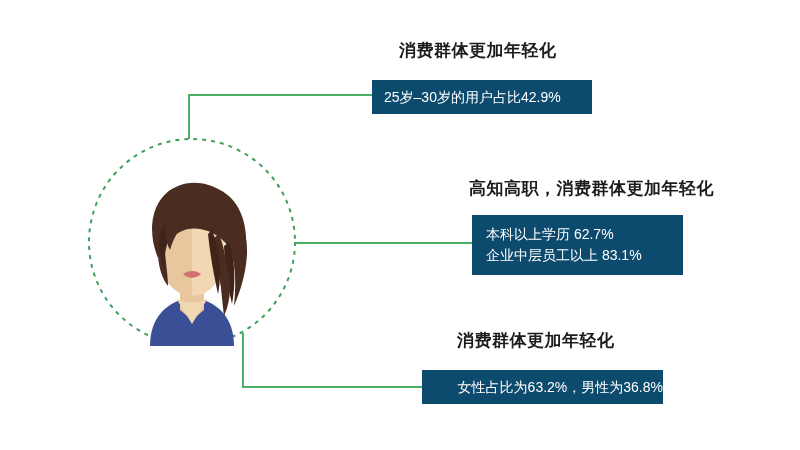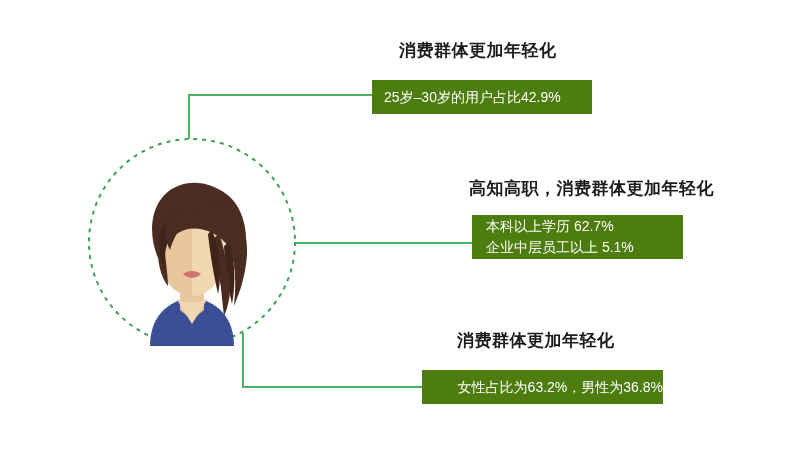--- a/index.html
+++ b/index.html
@@ -56,42 +56,42 @@
     white-space: nowrap;
     line-height: 1.2;
   }
   #heading-1 { left: 399px; top: 41px; }
   #heading-2 { left: 469px; top: 179px; }
   #heading-3 { left: 457px; top: 331px; }
 
   
   .callout {
     position: absolute;
-    background: #4d7c0f;
+    background: #0c4a6e;
     color: #ffffff;
     box-sizing: border-box;
     display: flex;
     flex-direction: column;
     justify-content: center;
     font-size: 14px;
     line-height: 21px;
     white-space: nowrap;
   }
   #callout-1 {
     left: 372px;
     top: 80px;
     width: 220px;
     height: 34px;
     padding-left: 12px;
   }
   #callout-2 {
     left: 472px;
     top: 215px;
     width: 211px;
-    height: 44px;
+    height: 60px;
     padding-left: 14px;
   }
   #callout-3 {
     left: 422px;
     top: 370px;
     width: 241px;
     height: 34px;
     padding-left: 12px;
     text-align: right;
   }
@@ -158,21 +158,21 @@
   </div>
 
   <div class="heading" id="heading-1">消费群体更加年轻化</div>
   <div class="callout" id="callout-1">
     <span class="callout-line">25岁–30岁的用户占比42.9%</span>
   </div>
 
   <div class="heading" id="heading-2">高知高职，消费群体更加年轻化</div>
   <div class="callout" id="callout-2">
     <span class="callout-line">本科以上学历 62.7%</span>
-    <span class="callout-line">企业中层员工以上 5.1%</span>
+    <span class="callout-line">企业中层员工以上 83.1%</span>
   </div>
 
   <div class="heading" id="heading-3">消费群体更加年轻化</div>
   <div class="callout" id="callout-3">
     <span class="callout-line">女性占比为63.2%，男性为36.8%</span>
   </div>
 
 </div>
 
 </body></html>

